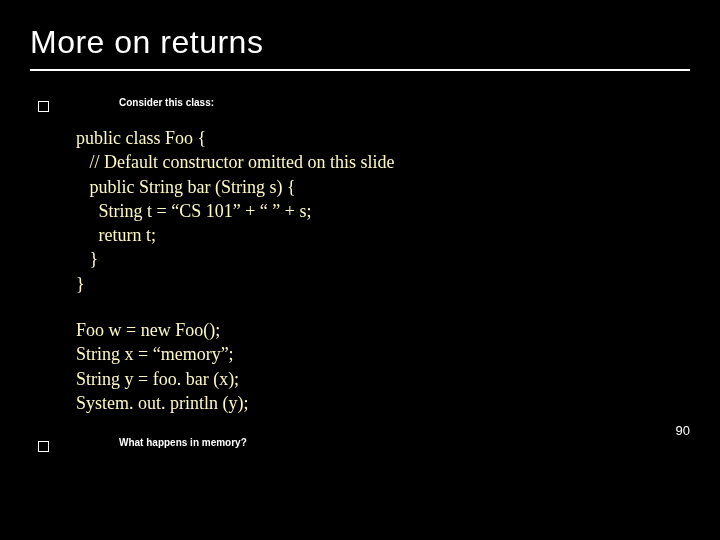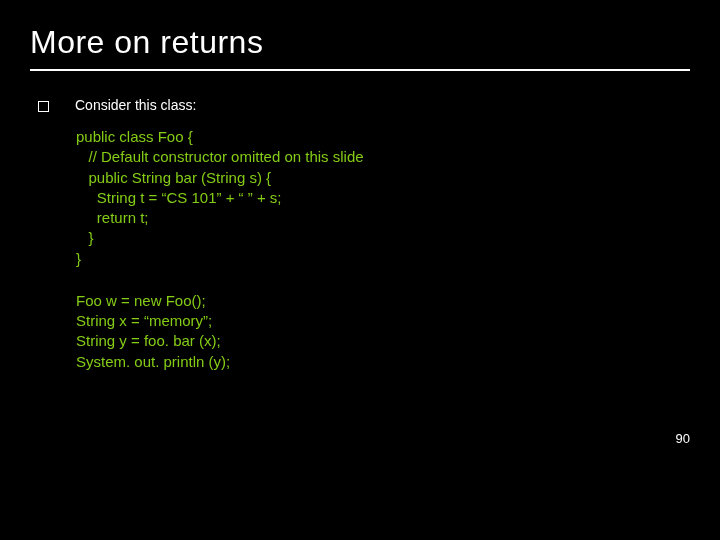--- a/index.html
+++ b/index.html
@@ -33,36 +33,37 @@
   .bullet-box {
     width: 11px;
     height: 11px;
     border: 1.5px solid #fff;
     background: transparent;
     flex-shrink: 0;
     margin-top: 4px;
     margin-right: 26px;
   }
   .bullet-text {
-    font-size: 14px;
-    font-weight: 400;
+    font-size: 10px;
+    font-weight: 700;
     color: #fff;
+    margin-left: 44px;
   }
   .code-block {
-    font-family: Liberation Sans, sans-serif;
-    font-size: 15px;
+    font-family: Liberation Serif, serif;
+    font-size: 18px;
     line-height: 1.35;
     white-space: pre;
-    color: #84cc16;
+    color: #fef9c3;
     padding-left: 46px;
     margin-bottom: 22px;
   }
   .page-num {
     position: absolute;
-    bottom: 22px;
+    bottom: 30px;
     right: 30px;
     font-size: 13px;
     color: #fff;
     margin-left: 20px;
   }
 </style>
 </head>
 <body>
 
 <div class="slide">
@@ -81,16 +82,20 @@
      return t;
    }
 }</div>
 
 
   <div class="code-block">Foo w = new Foo();
 String x = “memory”;
 String y = foo. bar (x);
 System. out. println (y);</div>
 
+  <div class="bullet-row">
+    <div class="bullet-box"></div>
+    <div class="bullet-text">What happens in memory?</div>
+  </div>
 
   <div class="page-num">90</div>
 
 </div>
 
 </body></html>

